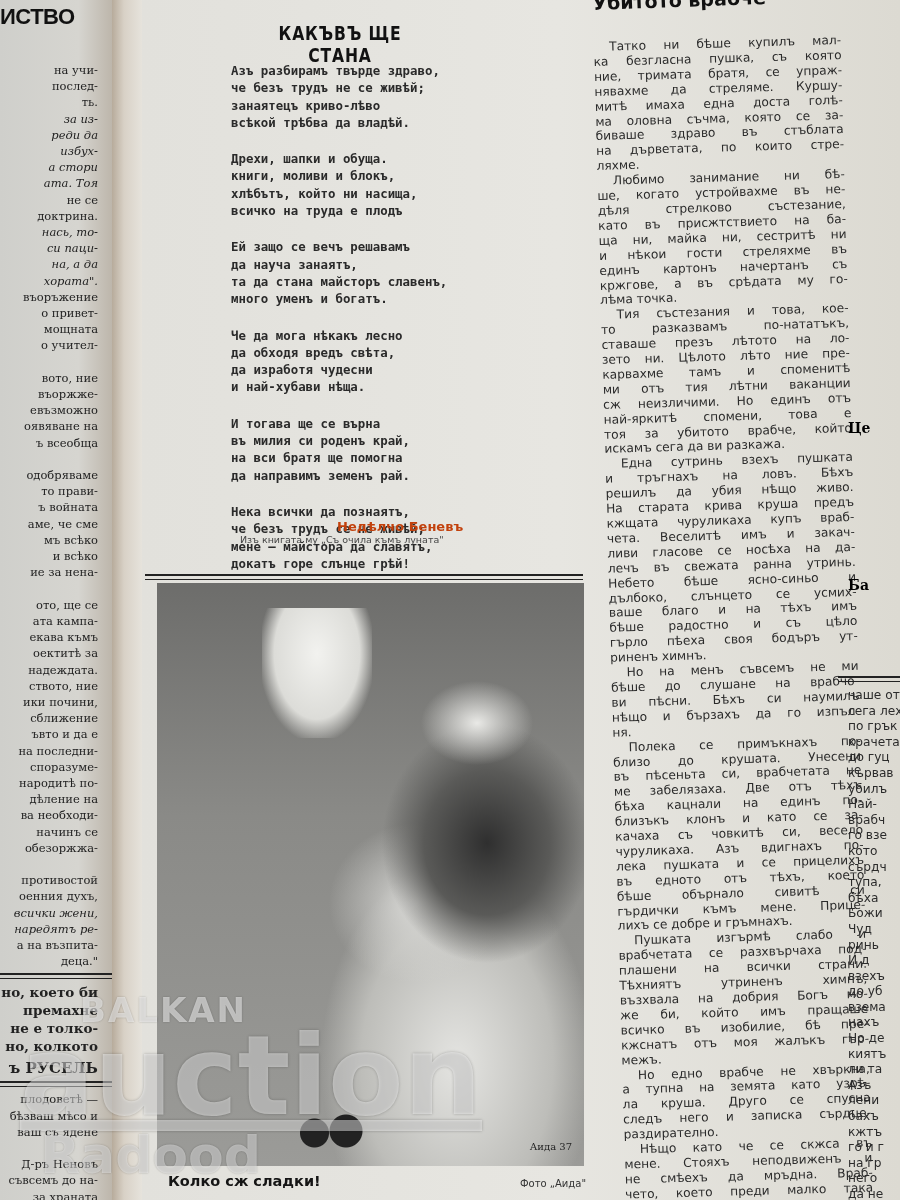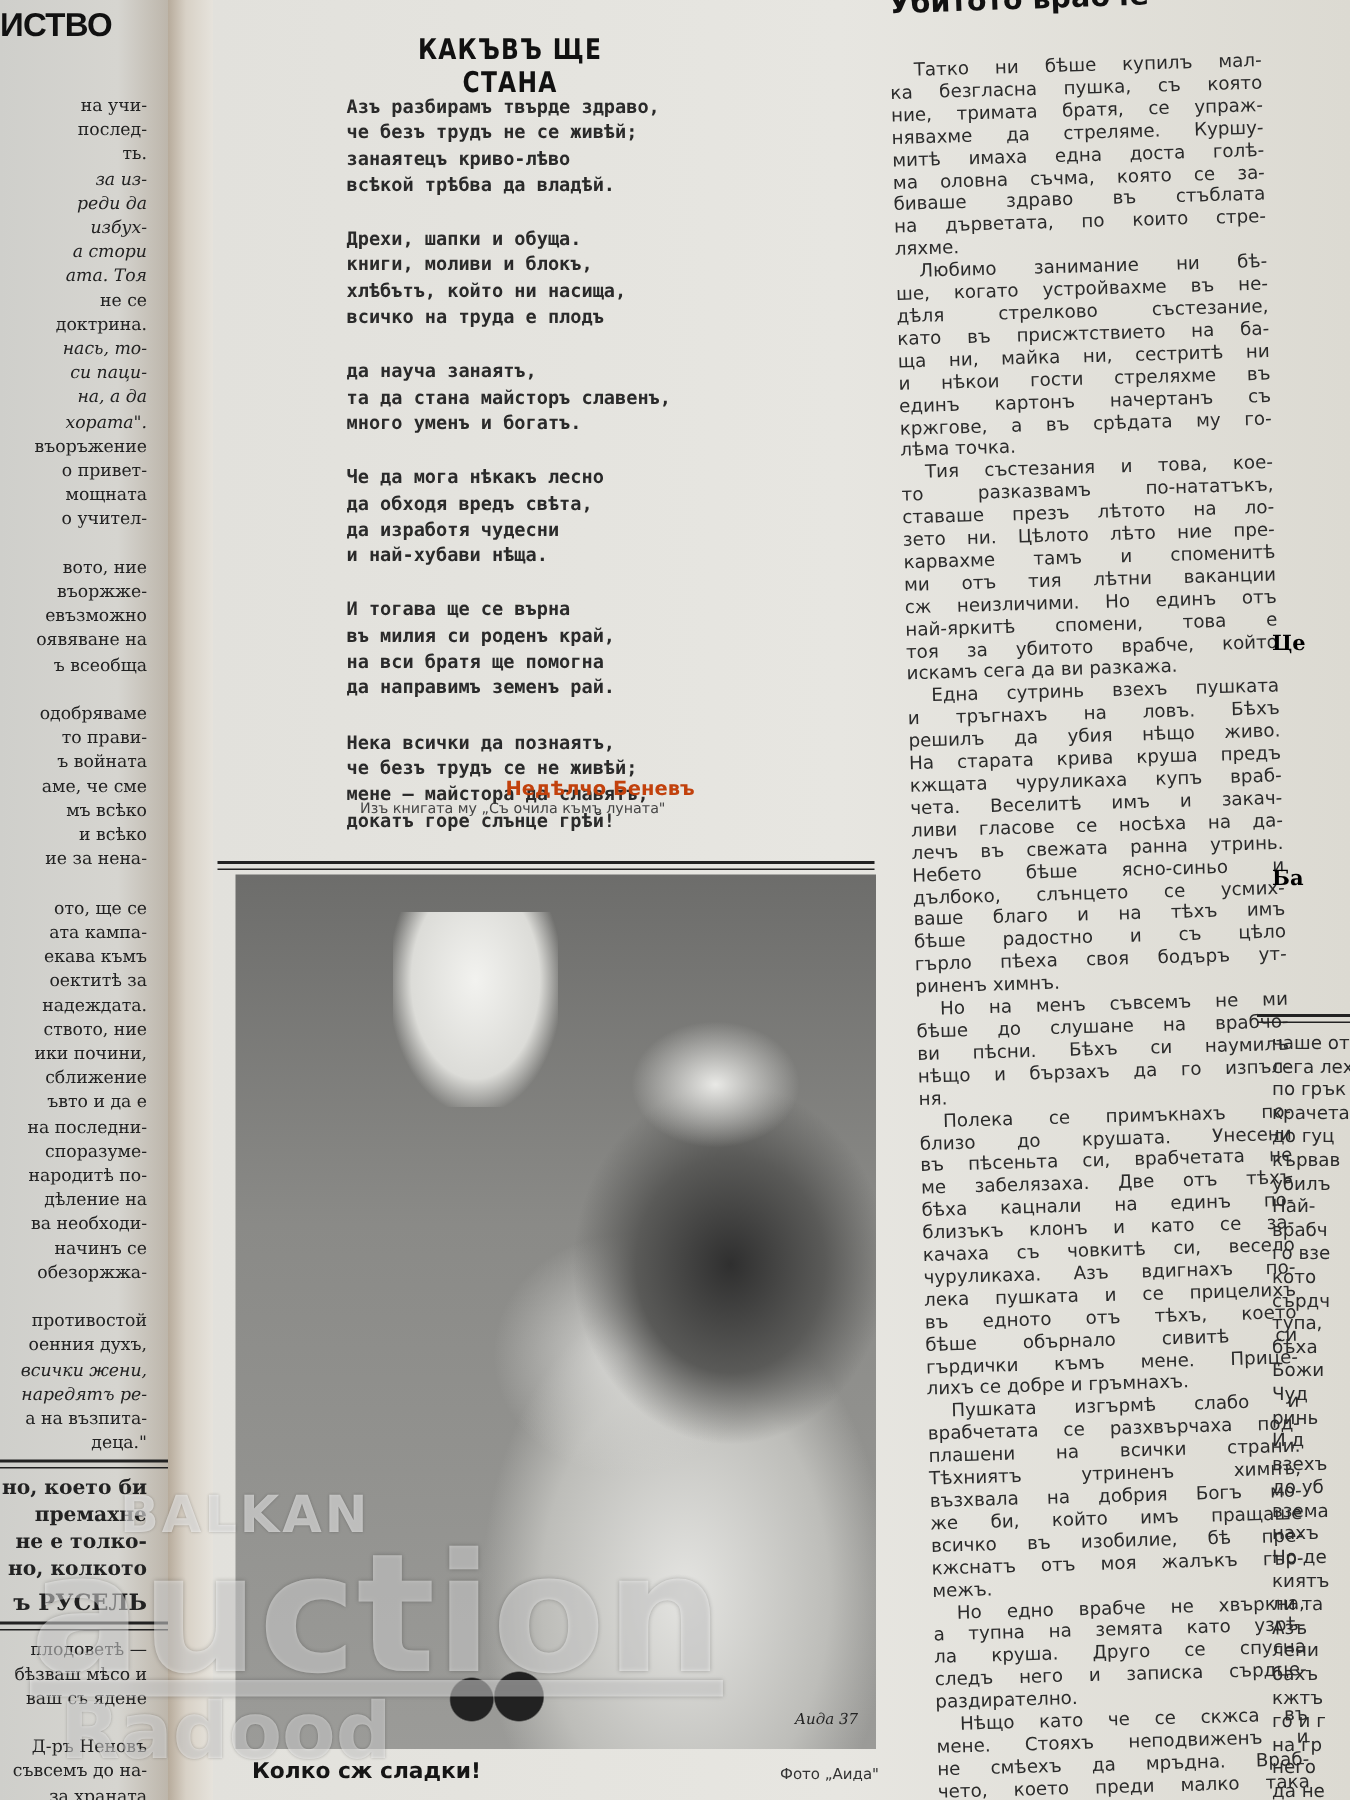--- a/index.html
+++ b/index.html
@@ -43,21 +43,21 @@
       radial-gradient(ellipse 80px 60px at 320px 140px, #e9e9e6 0%, rgba(233,233,230,0) 70%),
       radial-gradient(ellipse 140px 160px at 330px 260px, #2f2f2f 0%, #5a5a58 45%, rgba(90,90,88,0) 75%),
       radial-gradient(ellipse 110px 100px at 260px 320px, #d8d8d5 0%, rgba(216,216,213,0) 80%),
       radial-gradient(ellipse 160px 240px at 300px 480px, #e4e4e1 0%, #bdbdb9 60%, rgba(189,189,185,0) 85%),
       linear-gradient(180deg,#6d6d6b 0%,#8a8a87 40%,#9b9b98 100%);
   }
   .photo .bow { position:absolute; left:105px; top:25px; width:110px; height:130px;
     background:radial-gradient(ellipse at 50% 35%,#f2f2ef 0%,#dcdcd8 55%,rgba(220,220,216,0) 75%); }
   .photo .grapes { position:absolute; left:140px; top:530px; width:70px; height:40px;
     background:radial-gradient(circle at 25% 50%,#222 0 14px,transparent 15px),radial-gradient(circle at 70% 45%,#222 0 16px,transparent 17px); }
-  .photo .sig { position:absolute; right:12px; bottom:14px; font-family:"DejaVu Serif", serif; font-style:italic; font-size:10px; color:#222; }
+  .photo .sig { position:absolute; right:12px; bottom:14px; font-family:"DejaVu Serif", serif; font-size:10px; color:#222; }
   .caption { position:absolute; left:168px; top:1173px; font-family:"DejaVu Sans", sans-serif; font-weight:bold; font-size:14.5px; color:#151515; }
   .credit { position:absolute; left:520px; top:1178px; font-family:"DejaVu Sans", sans-serif; font-size:10px; color:#333; }
 
   .story-title { position:absolute; left:592px; top:-8px; font-family:"DejaVu Sans", sans-serif; font-weight:bold; font-size:19px; color:#111; transform:rotate(-2deg); transform-origin:left top; }
   .story { position:absolute; left:593px; top:40px; width:248px; font-family:"DejaVu Sans", sans-serif; font-size:12.2px; line-height:14.9px; color:#2b2b2b; transform:rotate(-1.6deg); transform-origin:left top; }
   .story div { white-space:nowrap; }
   .story .ind { padding-left:16px; }
   .story .just { text-align:justify; text-align-last:justify; }
 
   .rcol { position:absolute; left:848px; width:60px; overflow:hidden; font-family:"DejaVu Sans", sans-serif; }
@@ -160,20 +160,21 @@
       <div>занаятецъ криво-лѣво</div>
       <div>всѣкой трѣбва да владѣй.</div>
     </div>
     <div class="stanza">
       <div>Дрехи, шапки и обуща.</div>
       <div>книги, моливи и блокъ,</div>
       <div>хлѣбътъ, който ни насища,</div>
       <div>всичко на труда е плодъ</div>
     </div>
     <div class="stanza">
+      <div>Ей защо се вечъ решавамъ</div>
       <div>да науча занаятъ,</div>
       <div>та да стана майсторъ славенъ,</div>
       <div>много уменъ и богатъ.</div>
     </div>
     <div class="stanza">
       <div>Че да мога нѣкакъ лесно</div>
       <div>да обходя вредъ свѣта,</div>
       <div>да изработя чудесни</div>
       <div>и най-хубави нѣща.</div>
     </div>

